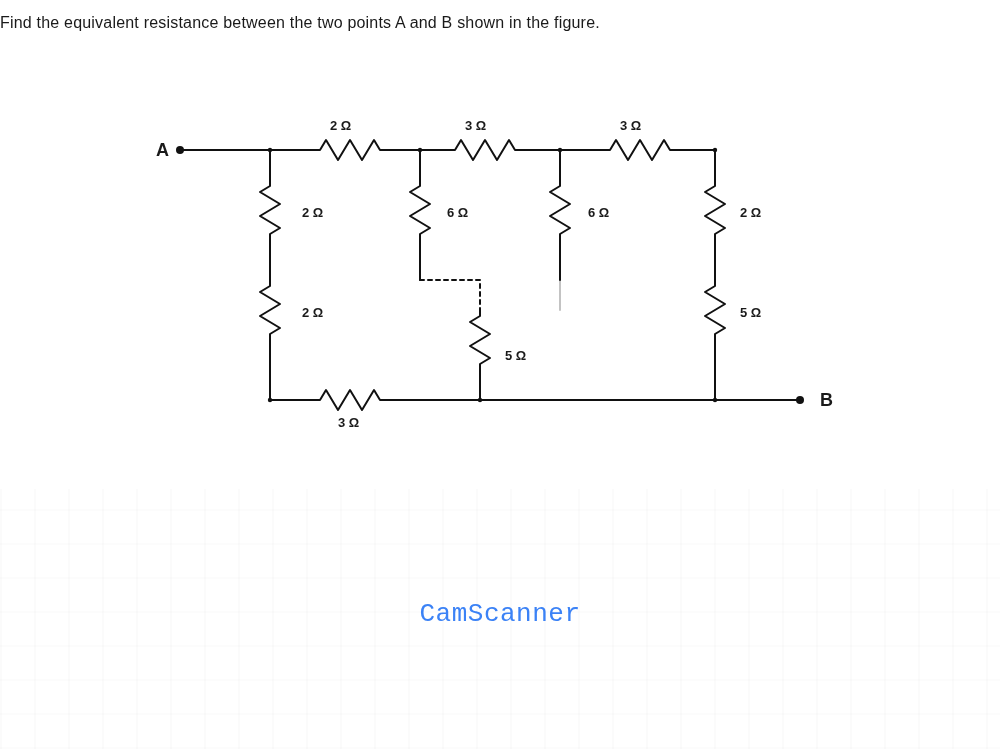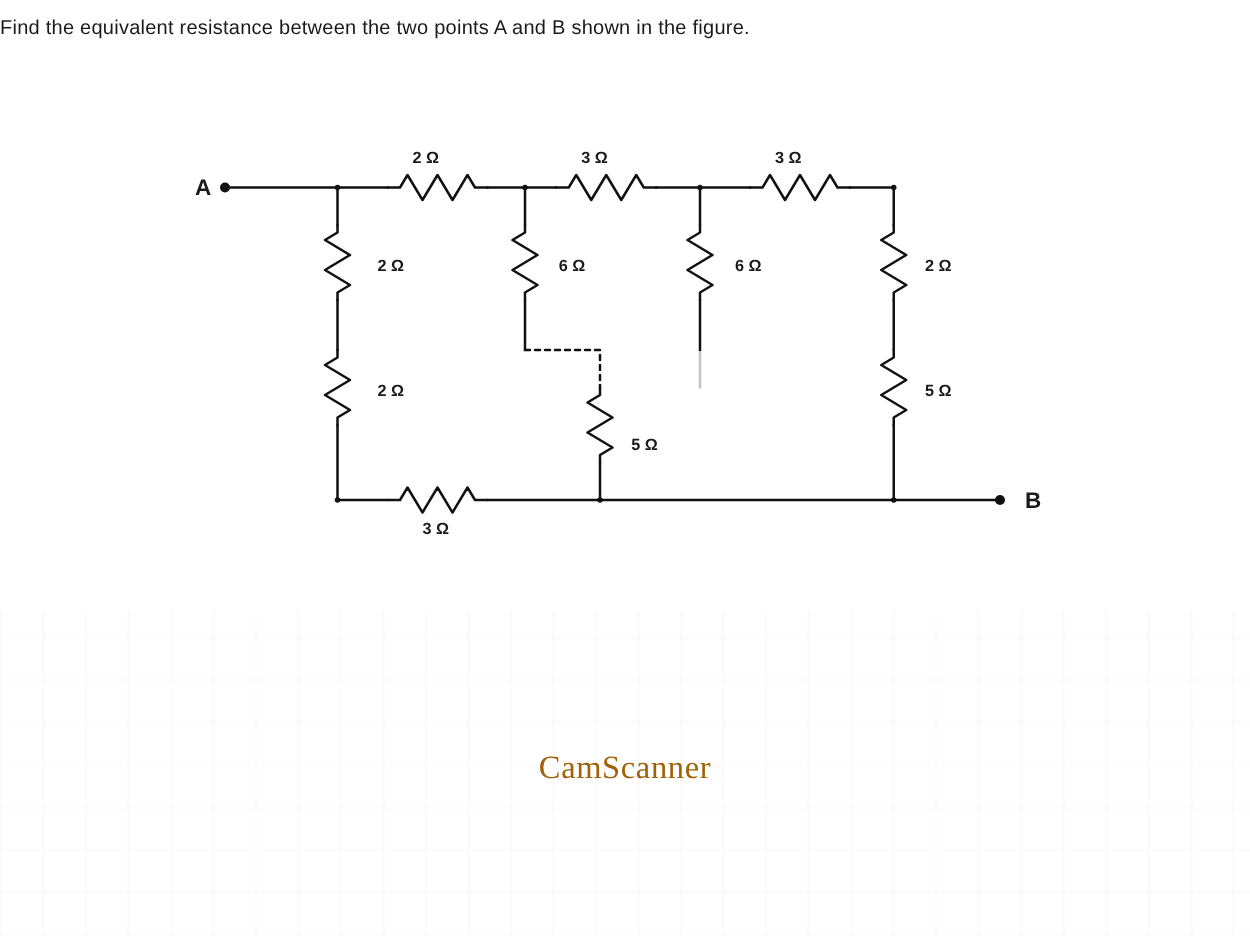--- a/index.html
+++ b/index.html
@@ -39,23 +39,23 @@
     font-family: Arial, sans-serif;
     font-weight: 700;
     font-size: 13px;
     white-space: nowrap;
   }
   .watermark {
     position: absolute;
     bottom: 120px;
     left: 50%;
     transform: translateX(-50%);
-    font-family: Liberation Serif, serif;
+    font-family: Liberation Mono, monospace;
     font-size: 26px;
-    color: #a16207;
+    color: #3b82f6;
     letter-spacing: 0.5px;
   }
   .scan-bg {
     position: absolute;
     left: 0; right: 0; bottom: 0;
     height: 260px;
     background:
       repeating-linear-gradient(90deg, rgba(0,0,0,0.015) 0 2px, transparent 2px 34px),
       repeating-linear-gradient(0deg, rgba(0,0,0,0.012) 0 2px, transparent 2px 34px);
     pointer-events: none;

